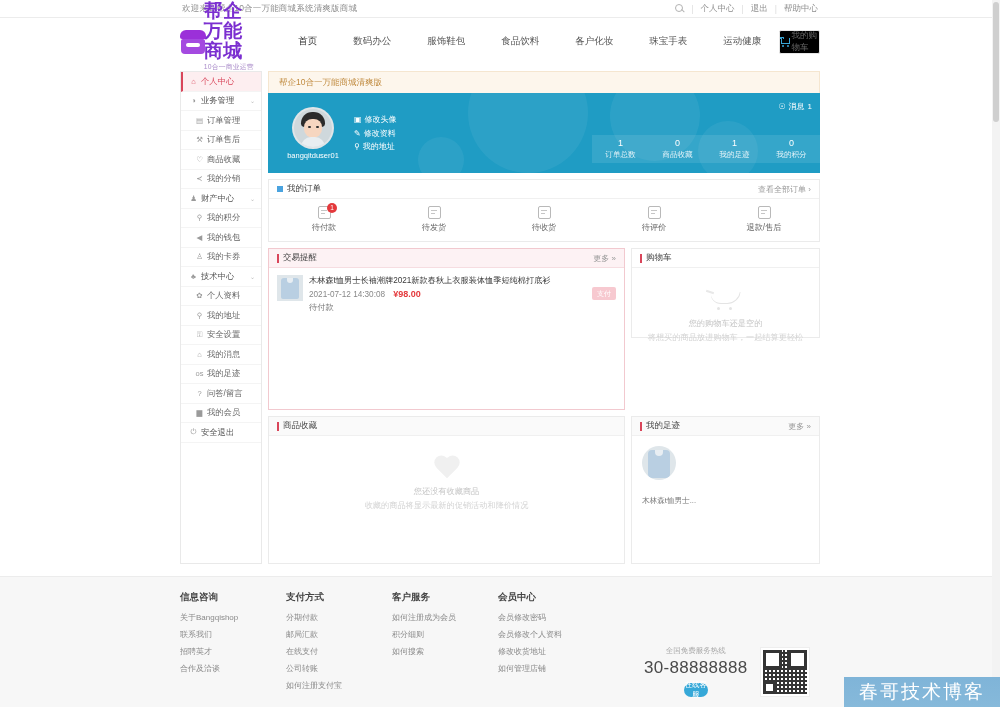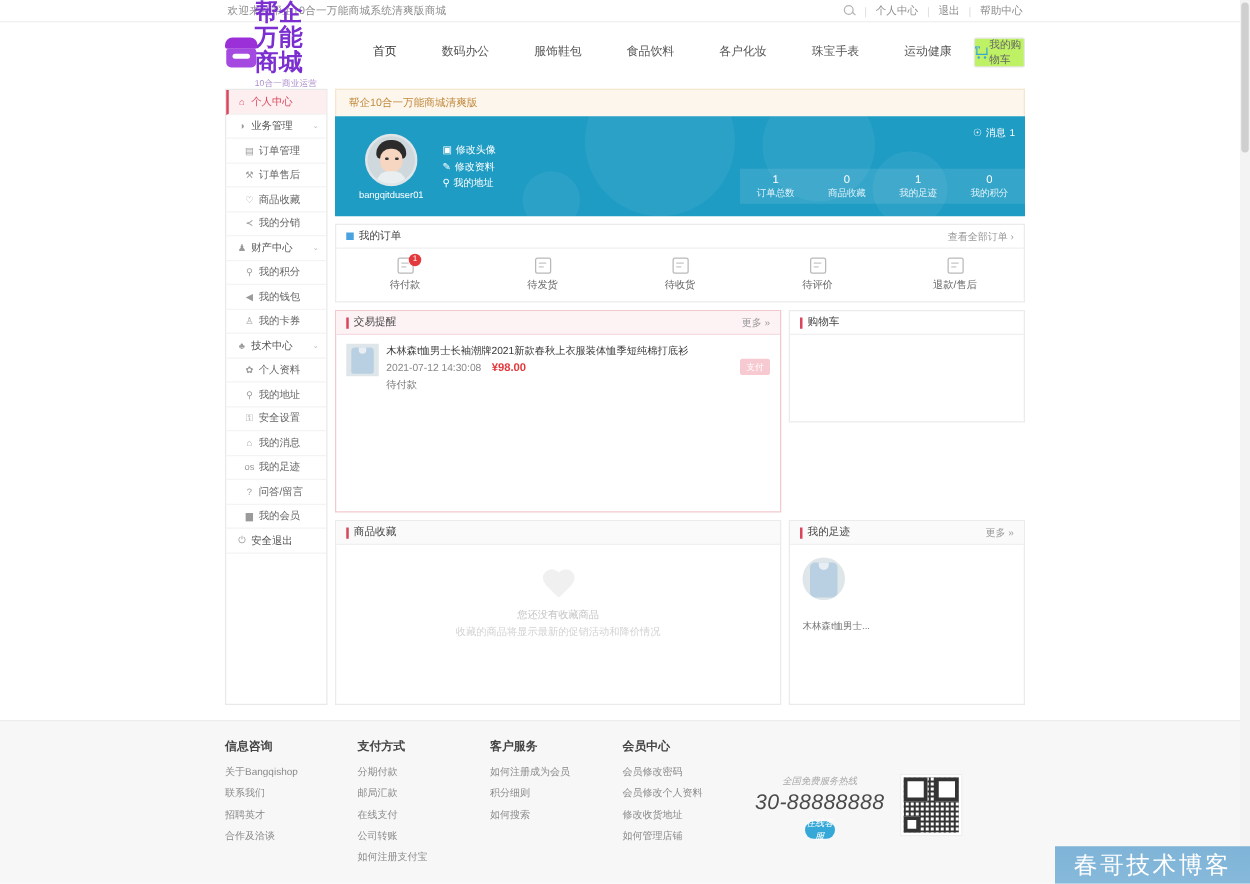--- a/index.html
+++ b/index.html
@@ -40,21 +40,21 @@
   .logo-mark .slot { position:absolute; top:13px; left:6px; width:14px; height:4px;
     background:#fff; border-radius:2px; }
   .logo-text .name { font-size: 19px; font-weight: bold; color:#7b2fd0; letter-spacing:.5px;
     line-height: 1.05; }
   .logo-text .sub { font-size: 6.8px; color:#a98bc9; letter-spacing:.2px; margin-top:1px;}
   .nav { flex:1; display:flex; align-items:center; gap: 0; padding-left: 24px; }
   .nav a { font-size: 9.5px; color:#555; text-decoration:none; padding: 0 18px; white-space:nowrap; }
   .nav a.active { color:#333; }
   .cart-btn { width: 78px; height: 24px; border: 1px solid #e6e6e6; border-radius: 2px;
     display:flex; align-items:center; justify-content:center; gap:4px; font-size:8.5px;
-    color:#666; background:#bef264; }
+    color:#666; background:#000000; }
   .cart-ico { width:11px;height:10px;position:relative; display:inline-block;}
   .cart-ico .b { position:absolute; left:1px; top:1px; width:9px; height:6px;
      border:1.2px solid #3aa6d6; border-top:none; }
   .cart-ico .h { position:absolute; left:0; top:0; width:4px; height:2px; border:1.2px solid #3aa6d6;
      border-bottom:none; border-radius:1px 1px 0 0;}
   .cart-ico .w1,.cart-ico .w2 { position:absolute; bottom:0; width:2px;height:2px;border-radius:50%;
      background:#3aa6d6;}
   .cart-ico .w1{left:1.5px;} .cart-ico .w2{left:7px;}
 
   
@@ -165,21 +165,21 @@
   .foot-thumb .shirt{position:absolute;left:6px;top:4px;width:22px;height:28px;background:#b9cfe2;border-radius:4px;}
   .foot-thumb .collar{position:absolute;left:13px;top:4px;width:8px;height:6px;background:#e8eef3;border-radius:0 0 5px 5px;}
   .foot-label { font-size: 7.6px; color:#777; margin-top: 16px; }
 
   
   .footer { margin-top: 12px; background:#f7f7f7; border-top:1px solid #ececec; padding-top: 14px;}
   .fcols { width: 640px; margin: 0 auto; display:flex; }
   .fcol { width: 106px; }
   .fcol h4 { font-size: 9.5px; color:#444; font-weight: bold; margin-bottom: 8px;}
   .fcol a { display:block; font-size:8px; color:#8a8a8a; text-decoration:none; margin-bottom:6px;}
-  .contact { display:flex; gap: 12px; align-items:center;font-style:italic; }
+  .contact { margin-left: 40px; display:flex; gap: 12px; align-items:flex-end; }
   .contact .hot { text-align:center; padding-top: 2px;}
   .contact .hot .cap { font-size:7.5px; color:#a8a8a8; }
   .contact .hot .num { font-size:17px; color:#4a4a4a; letter-spacing:.3px; margin-top:2px;}
   .contact .hot .btn { margin: 5px auto 0; width:24px;height:14px;background:#36a8d8;color:#fff;
      font-size:7.5px;border-radius:7px;display:flex;align-items:center;justify-content:center;}
   .qr { width: 50px;height:50px;background:#fff;padding:2px;border:1px solid #eee;}
   .qr-inner { width:100%;height:100%;
      background-image:
        repeating-linear-gradient(90deg,#111 0 2px,transparent 2px 4px),
        repeating-linear-gradient(0deg,#111 0 2px,transparent 2px 4px);
@@ -464,20 +464,30 @@
           </div>
         </div>
         <div class="col">
           <div class="panel p-cart">
             <div class="panel-hd">
               <span class="t">
                 <span class="bar-red"></span>
                 <span>购物车</span>
               </span>
             </div>
+            <div class="empty">
+              <div class="cart-glyph">
+                <span class="ch"></span>
+                  <span class="cb"></span>
+                <span class="w w1"></span>
+                  <span class="w w2"></span>
+              </div>
+              <div class="l1">您的购物车还是空的</div>
+              <div class="l2">将想买的商品放进购物车，一起结算更轻松</div>
+            </div>
           </div>
         </div>
       </div>
 
       <div class="cols">
         <div class="col left">
           <div class="panel p-fav">
             <div class="panel-hd" style="background:#fafafa;">
               <span class="t">
                 <span class="bar-red"></span>

